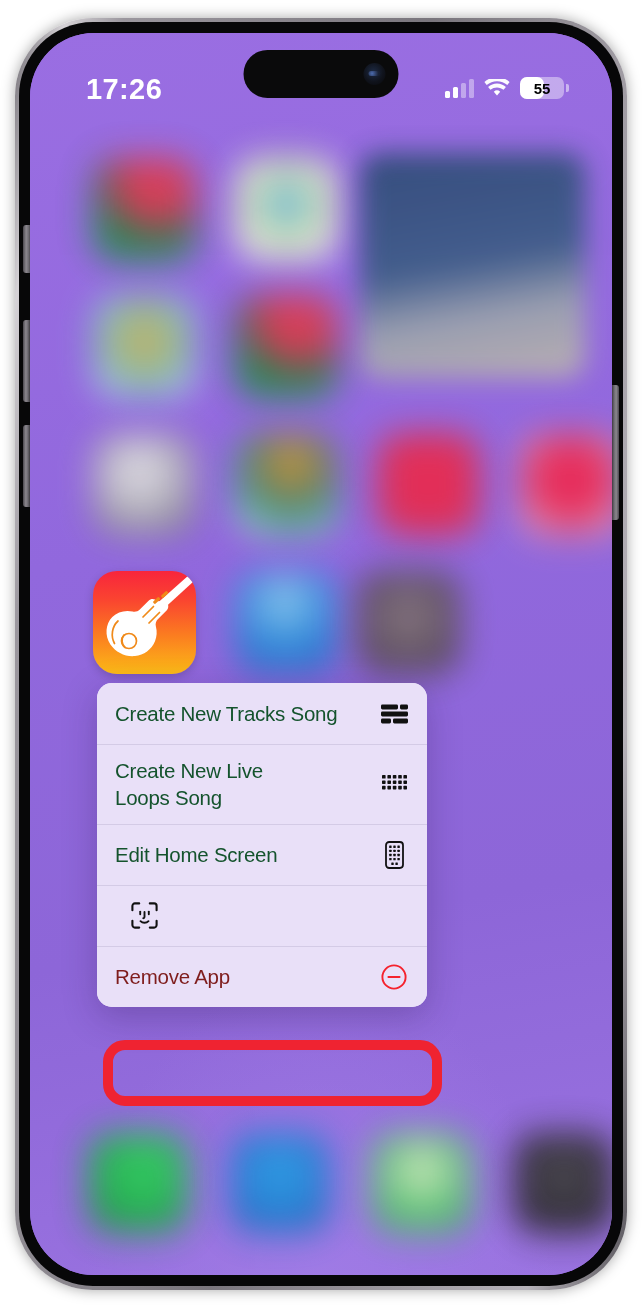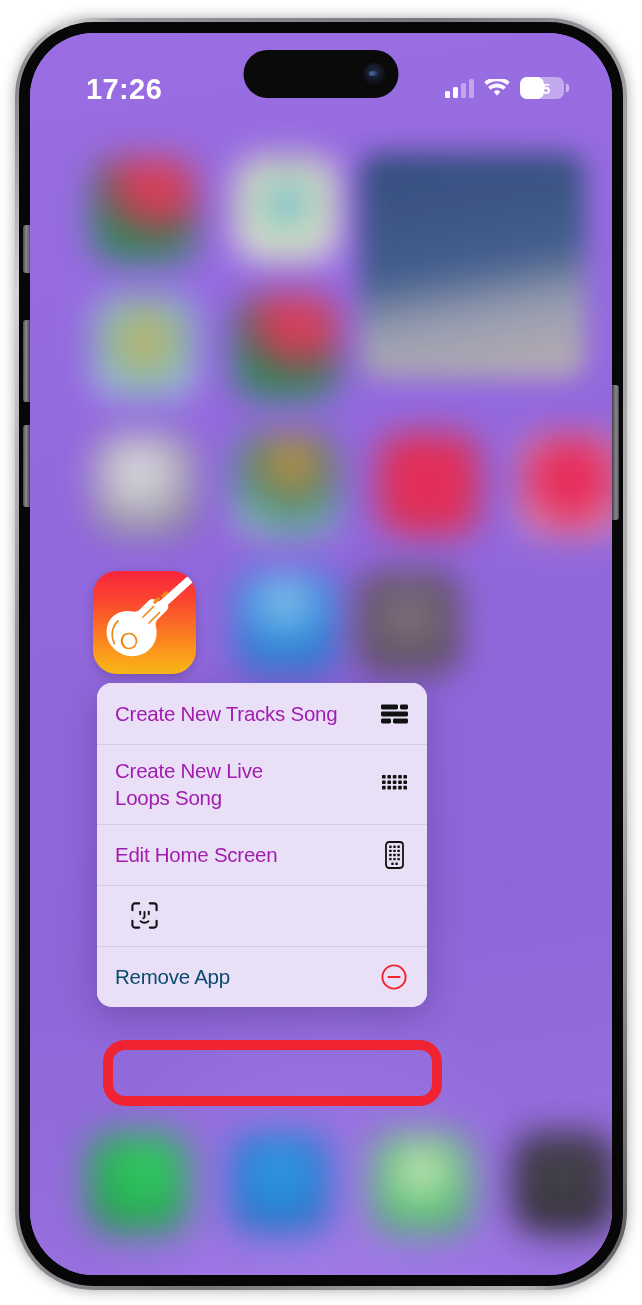--- a/index.html
+++ b/index.html
@@ -94,21 +94,21 @@
     content:""; position:absolute; right:-5px; top:7px;
     width:3px; height:8px; border-radius:0 2px 2px 0;
     background:rgba(255,255,255,.5);
   }
   #battery-fill{
     position:absolute; left:0; top:0; bottom:0;
     border-radius:7px; background:#fff;
   }
   #battery-percent{
     position:relative; width:100%; text-align:center;
-    color:#ffffff; font-size:15px; font-weight:700; letter-spacing:-.2px;
+    color:#000000; font-size:15px; font-weight:700; letter-spacing:-.2px;
     z-index:2;
   }
 
   
   #dynamic-island{
     position:absolute; left:50%; transform:translateX(-50%); top:17px;
     width:155px; height:48px; border-radius:24px;
     background:#0a0a0b; z-index:9;
   }
   #front-camera{
@@ -147,25 +147,25 @@
     display:flex; align-items:center; justify-content:space-between;
     padding:0 18px;
     min-height:61px;
     background:#e9e0f8;
   }
   .menu-item + .menu-item::before{
     content:""; position:absolute; left:0; right:0; top:0;
     height:1px; background:rgba(80,60,110,.13);
   }
   .menu-item-label{
-    font-size:20.5px; color:#a21caf; line-height:1.32;
+    font-size:20.5px; color:#14532d; line-height:1.32;
     letter-spacing:-.25px; white-space:pre-line;
     padding:13px 0;
   }
-  .menu-item.destructive .menu-item-label{ color:#0c4a6e; }
+  .menu-item.destructive .menu-item-label{ color:#7f1d1d; }
   .menu-item-icon{
     flex:0 0 auto; width:30px; height:30px;
     display:flex; align-items:center; justify-content:center;
     margin-left:14px;
   }
   .menu-item-icon svg{ display:block; }
 
   
   #face-id-highlight{
     position:absolute;

